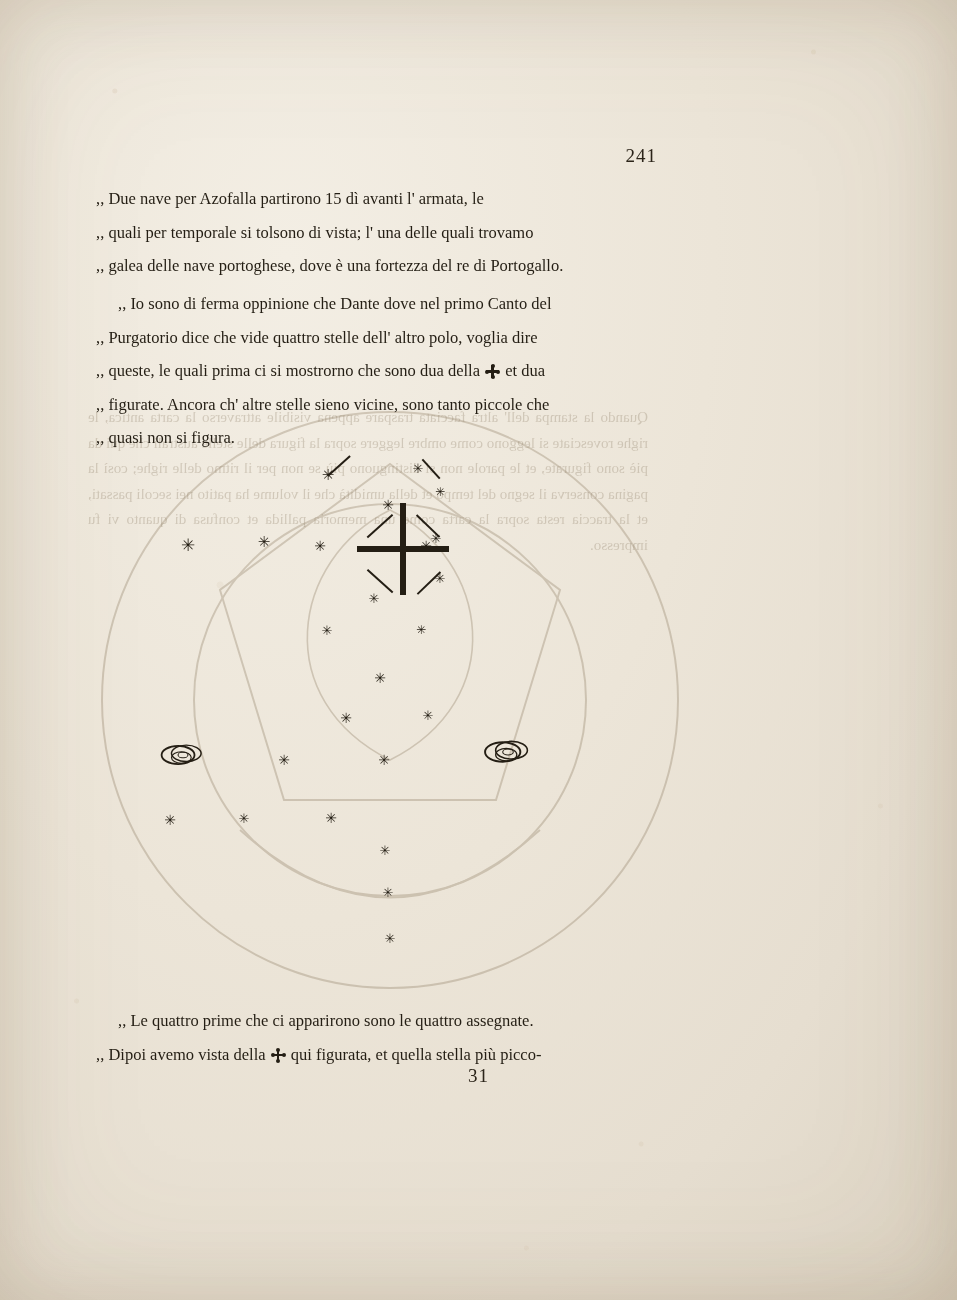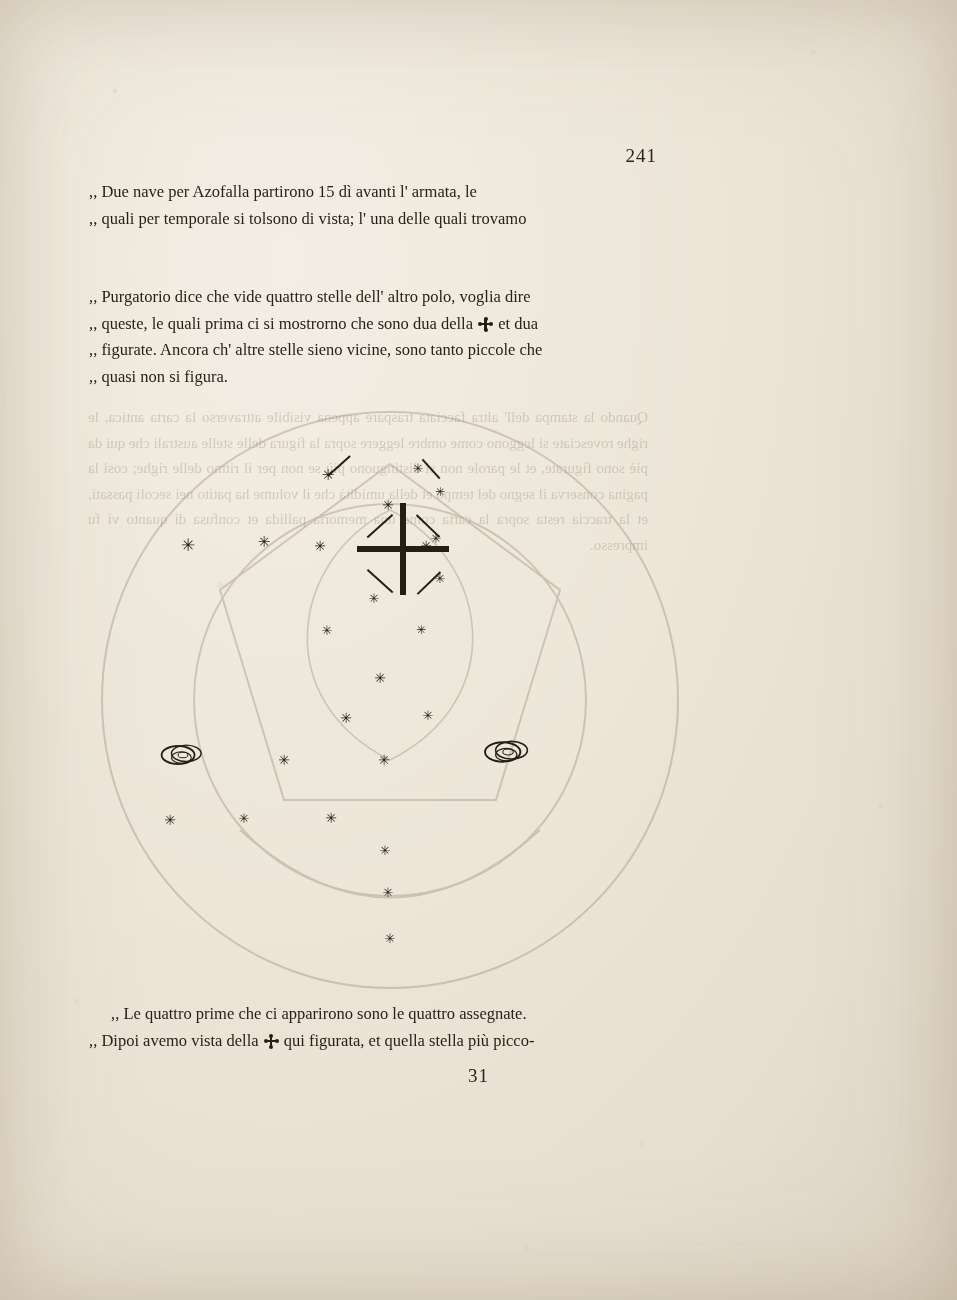--- a/index.html
+++ b/index.html
@@ -96,21 +96,21 @@
     position: absolute;
     left: 88px;
     width: 560px;
     color: #241e14;
     font-size: 16.5px;
     line-height: 25.5px;
     text-align: justify;
     text-justify: inter-word;
   }
   .block p {
-    margin: 1px;
+    margin: 8px;
   }
   .indent { display: inline-block; width: 22px; }
 
   #block-1 { top: 178px; }
   #block-2 { top: 283px; }
   #block-3 { top: 1000px; }
 
   .cross-glyph {
     display: inline-block;
     position: relative;
@@ -199,23 +199,25 @@
 
   <div id="page-edge"></div>
 
   <div id="content">
 
     <div class="folio" id="folio-top">241</div>
 
     <div class="block" id="block-1">
       <p>,, Due nave per Azofalla partirono 15 dì avanti l' armata, le</p>
       <p>,, quali per temporale si tolsono di vista; l' una delle quali trovamo</p>
+      <p>,, galea delle nave portoghese, dove è una fortezza del re di Portogallo.</p>
     </div>
 
     <div class="block" id="block-2">
+      <p><span class="indent"></span><span>,, Io sono di ferma oppinione che Dante dove nel primo Canto del</span></p>
       <p>,, Purgatorio dice che vide quattro stelle dell' altro polo, voglia dire</p>
       <p>
         <span>,, queste, le quali prima ci si mostrorno che sono dua della</span>
         <span class="cross-glyph"><span class="tipA"></span><span class="tipB"></span><span class="tipC"></span><span class="tipD"></span></span>
         <span>et dua</span>
       </p>
       <p>,, figurate. Ancora ch' altre stelle sieno vicine, sono tanto piccole che</p>
       <p>,, quasi non si figura.</p>
     </div>
 

